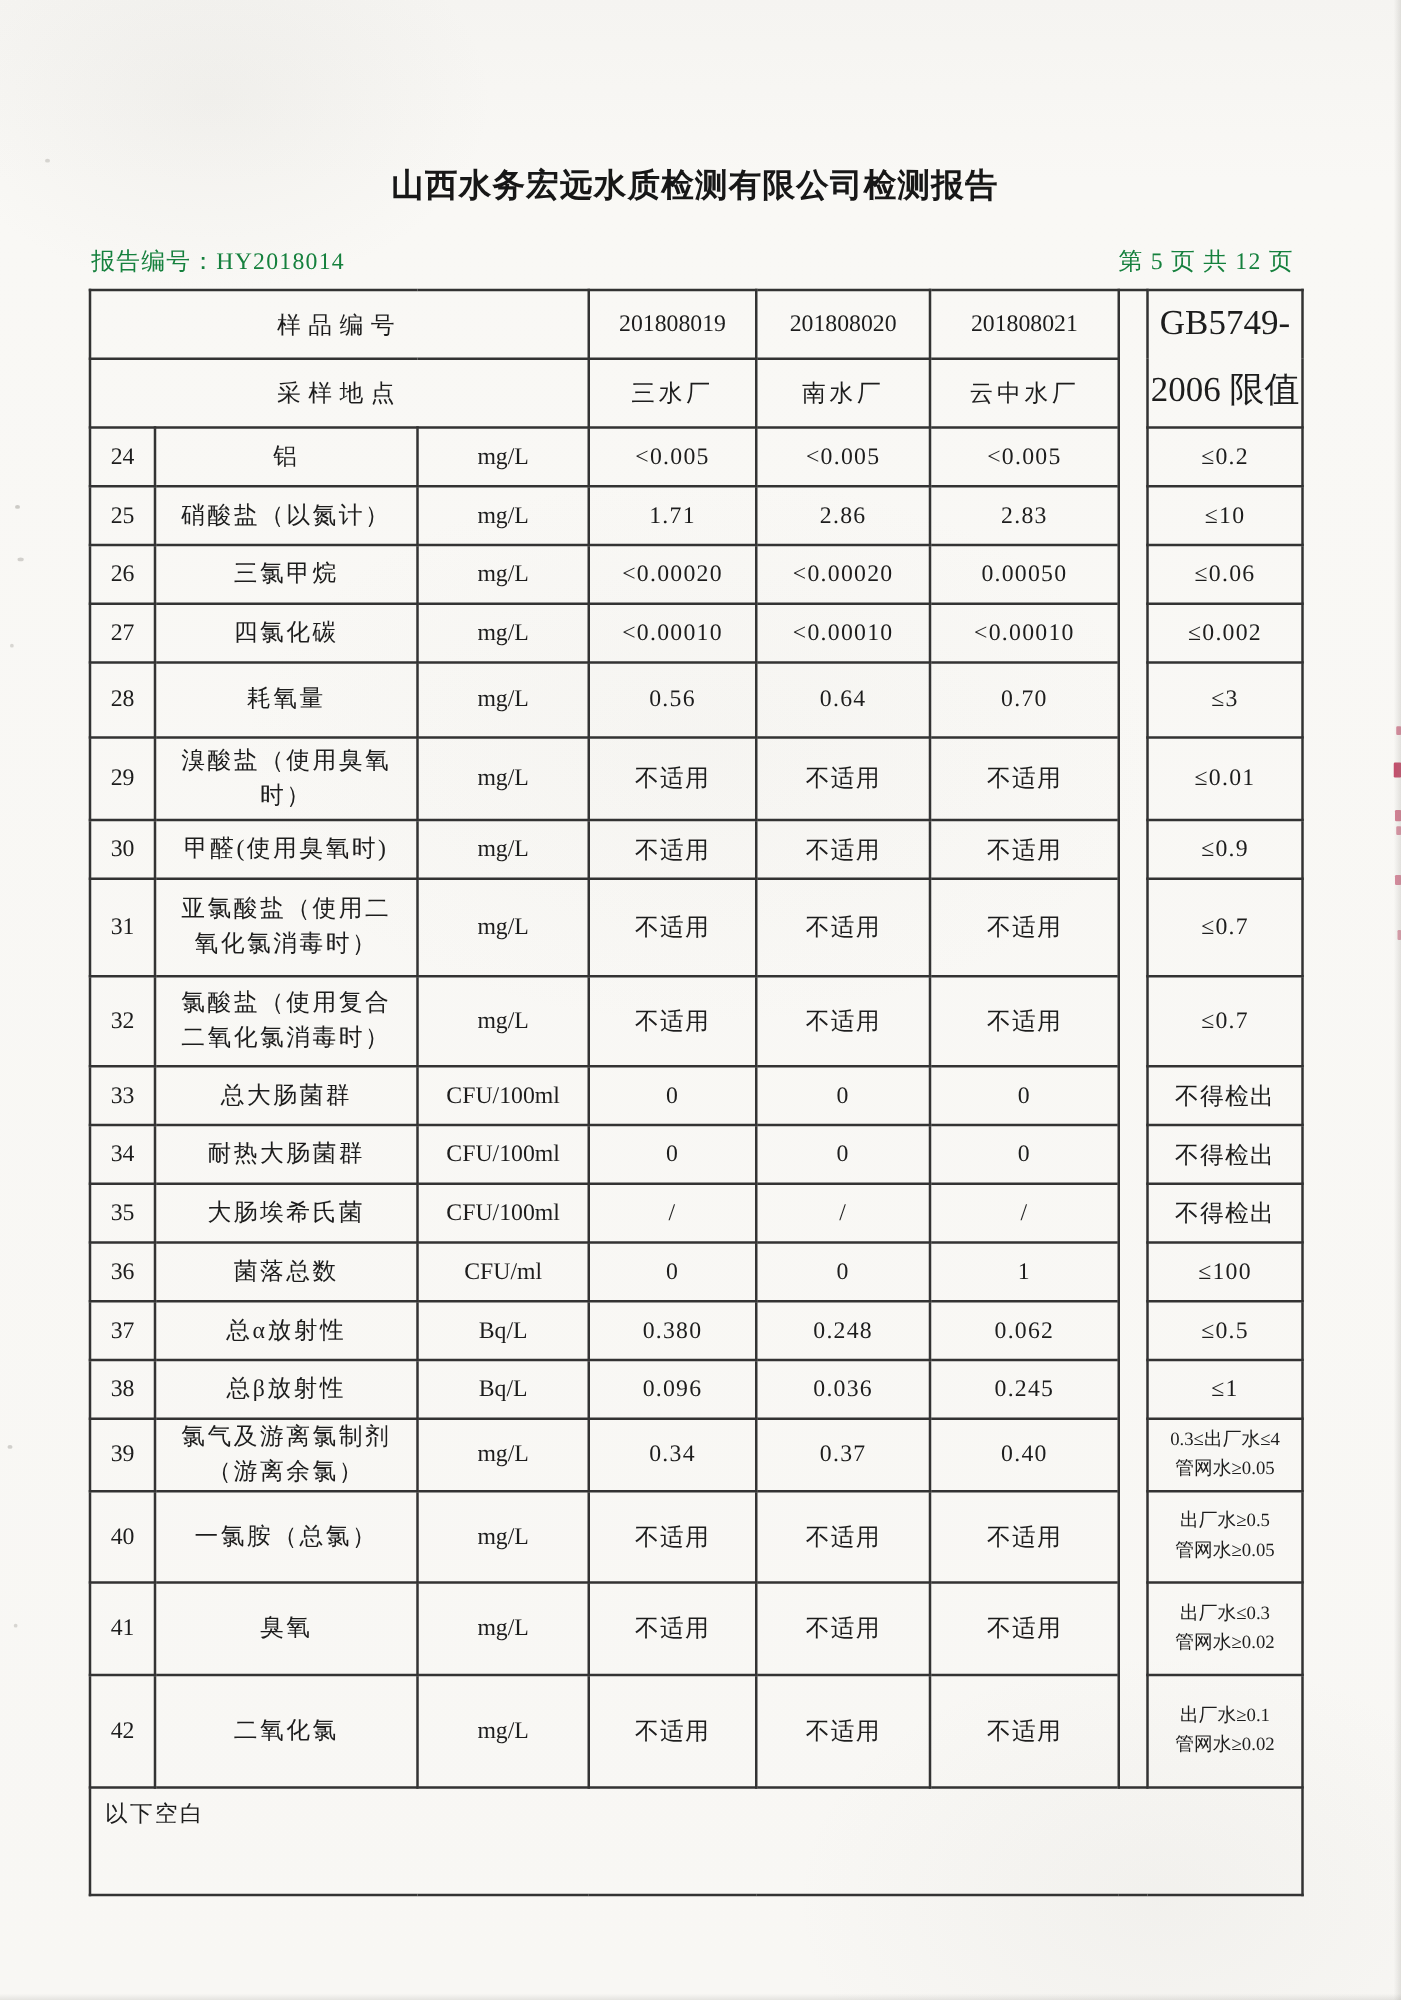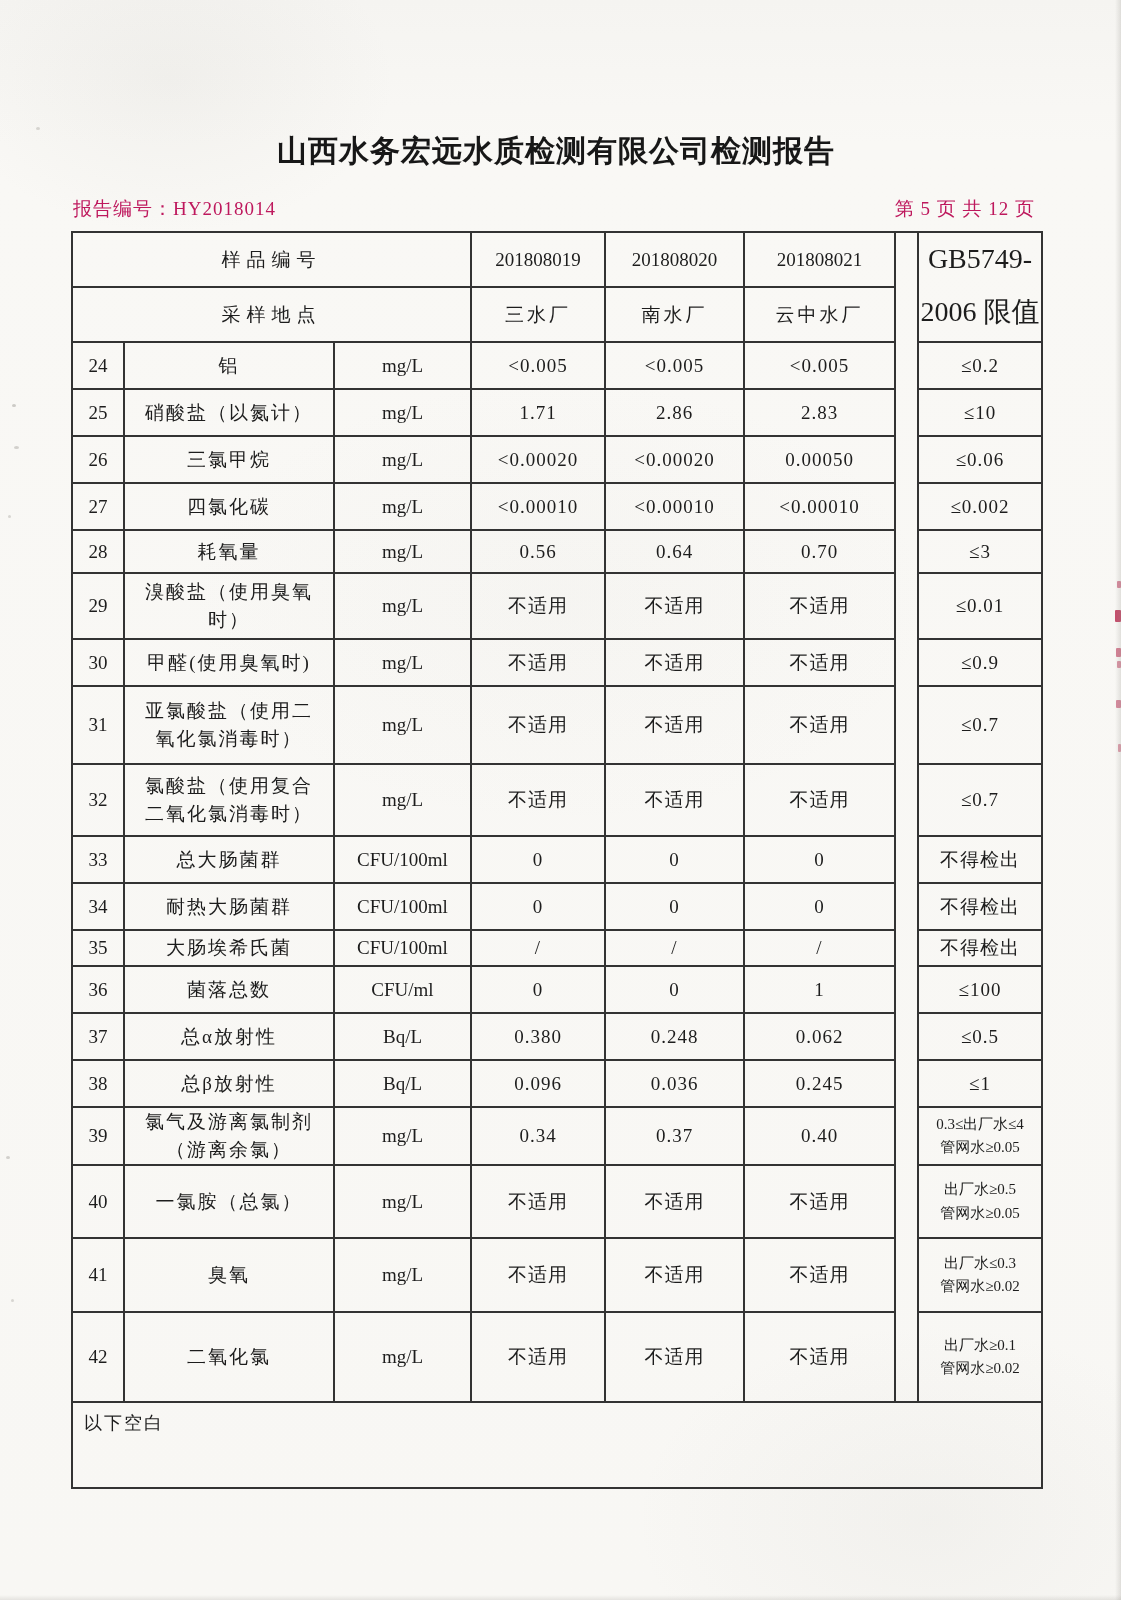--- a/index.html
+++ b/index.html
@@ -14,26 +14,26 @@
       linear-gradient(180deg,#f5f4f1 0%,#f9f8f5 9%,#f8f7f4 100%);
   }
   .edge-right{position:absolute;top:0;right:0;width:6px;height:1600px;
     background:linear-gradient(to left, rgba(140,138,132,.22), rgba(140,138,132,0));}
   .edge-bottom{position:absolute;left:0;bottom:0;width:1121px;height:5px;
     background:linear-gradient(to top, rgba(140,138,132,.18), rgba(140,138,132,0));}
 
   .title{
     position:absolute;top:131px;left:71px;width:970px;text-align:center;
     font-family:"Liberation Sans","DejaVu Sans",sans-serif;
-    font-weight:bold;font-size:30px;letter-spacing:1px;color:#171717;
+    font-weight:bold;font-size:26px;letter-spacing:1px;color:#171717;
   }
   .meta{
     position:absolute;top:196px;left:73px;width:962px;
     display:flex;justify-content:space-between;align-items:baseline;
-    font-size:19px;letter-spacing:1px;color:#be185d;
+    font-size:19px;letter-spacing:1px;color:#15803d;
   }
 
   table.report{
     position:absolute;top:231px;left:71px;width:970px;
     border-collapse:collapse;table-layout:fixed;
     background:transparent;
   }
   table.report td{
     border:2px solid #333;
     text-align:center;vertical-align:middle;
@@ -131,21 +131,21 @@
       </tr>
       <tr style="height: 47px;">
         <td class="no-cell">27</td>
         <td class="name-cell">四氯化碳</td>
         <td class="unit-cell">mg/L</td>
         <td class="val-cell">&lt;0.00010</td>
         <td class="val-cell">&lt;0.00010</td>
         <td class="val-cell">&lt;0.00010</td>
         <td class="limit-cell">≤0.002</td>
       </tr>
-      <tr style="height: 43px;">
+      <tr style="height: 60px;">
         <td class="no-cell">28</td>
         <td class="name-cell">耗氧量</td>
         <td class="unit-cell">mg/L</td>
         <td class="val-cell">0.56</td>
         <td class="val-cell">0.64</td>
         <td class="val-cell">0.70</td>
         <td class="limit-cell">≤3</td>
       </tr>
       <tr style="height: 66px; padding-left: 12px;">
         <td class="no-cell">29</td>
@@ -194,21 +194,21 @@
       </tr>
       <tr style="height: 47px;">
         <td class="no-cell">34</td>
         <td class="name-cell">耐热大肠菌群</td>
         <td class="unit-cell">CFU/100ml</td>
         <td class="val-cell">0</td>
         <td class="val-cell">0</td>
         <td class="val-cell">0</td>
         <td class="limit-cell">不得检出</td>
       </tr>
-      <tr style="height: 36px;">
+      <tr style="height: 47px;">
         <td class="no-cell">35</td>
         <td class="name-cell">大肠埃希氏菌</td>
         <td class="unit-cell">CFU/100ml</td>
         <td class="val-cell">/</td>
         <td class="val-cell">/</td>
         <td class="val-cell">/</td>
         <td class="limit-cell">不得检出</td>
       </tr>
       <tr style="height: 47px;">
         <td class="no-cell">36</td>

